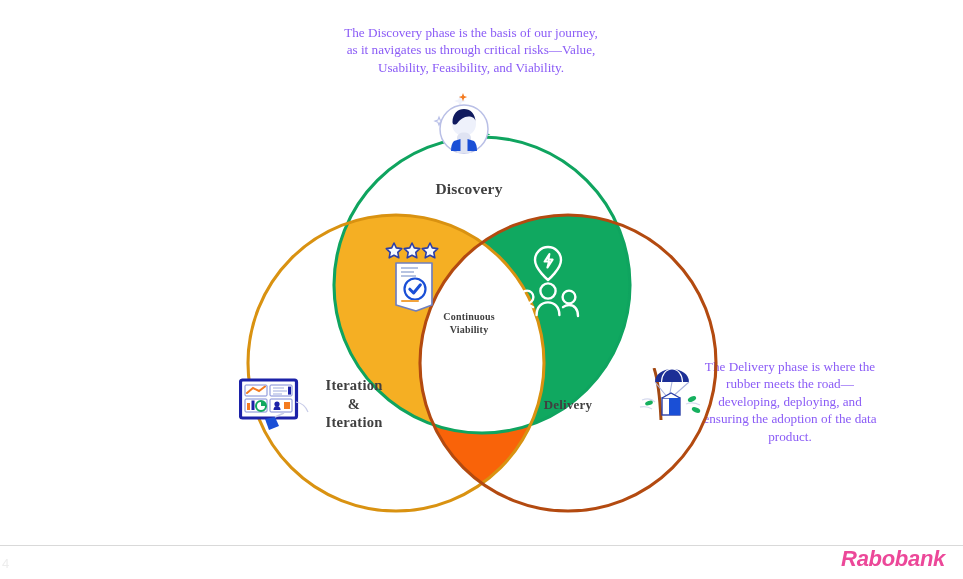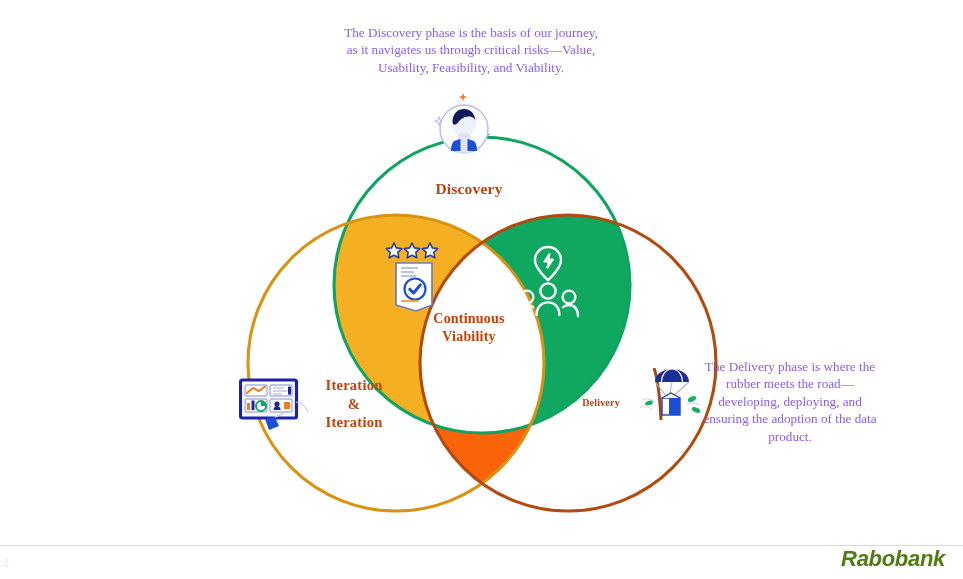--- a/index.html
+++ b/index.html
@@ -22,42 +22,42 @@
   #desc-discovery{left:340px;top:24px;width:262px;}
   #desc-evaluation{left:48px;top:362px;width:196px;}
   #desc-delivery{left:697px;top:358px;width:186px;}
 
   
   #venn-wrap{position:absolute;left:218px;top:95px;width:528px;height:430px;}
   #venn-wrap svg{display:block;width:528px;height:430px;overflow:visible;}
 
   
   .venn-label{
-    position:absolute;text-align:center;font-weight:bold;color:#c2410c;
+    position:absolute;text-align:center;font-weight:bold;color:#404040;
     font-family:"Liberation Serif","DejaVu Serif",serif;
     letter-spacing:.2px;
   }
   #label-discovery{left:393px;top:180px;width:152px;font-size:15.5px;}
-  #label-center{left:405px;top:310px;width:128px;font-size:14px;line-height:1.3;}
+  #label-center{left:405px;top:310px;width:128px;font-size:10px;line-height:1.3;}
   #label-evaluation{left:289px;top:376px;width:130px;font-size:14.6px;line-height:1.28;}
-  #label-delivery{left:549px;top:397px;width:104px;font-size:10px;}
+  #label-delivery{left:516px;top:397px;width:104px;font-size:13px;}
 
   
   .spot{position:absolute;}
   #icon-discovery-avatar{left:427px;top:93px;width:78px;height:70px;}
   #icon-evaluation-dashboard{left:239px;top:378px;width:72px;height:56px;}
   #icon-delivery-parachute{left:634px;top:368px;width:72px;height:62px;}
 
   
   #footer-rule{
     position:absolute;left:0;top:545px;width:963px;height:1px;background:#d9d9d9;
   }
   #brand-logo{
     position:absolute;right:18px;top:546px;
-    color:#4d7c0f;font-size:22px;font-weight:bold;font-style:italic;
+    color:#ec4899;font-size:22px;font-weight:bold;font-style:italic;
     font-family:"Liberation Sans","DejaVu Sans",sans-serif;
     letter-spacing:-.3px;
   }
   #corner-mark{
     position:absolute;left:2px;top:556px;color:#ededed;font-size:13px;
     font-family:"Liberation Sans","DejaVu Sans",sans-serif;
   }
 </style>
 </head>
 <body>

